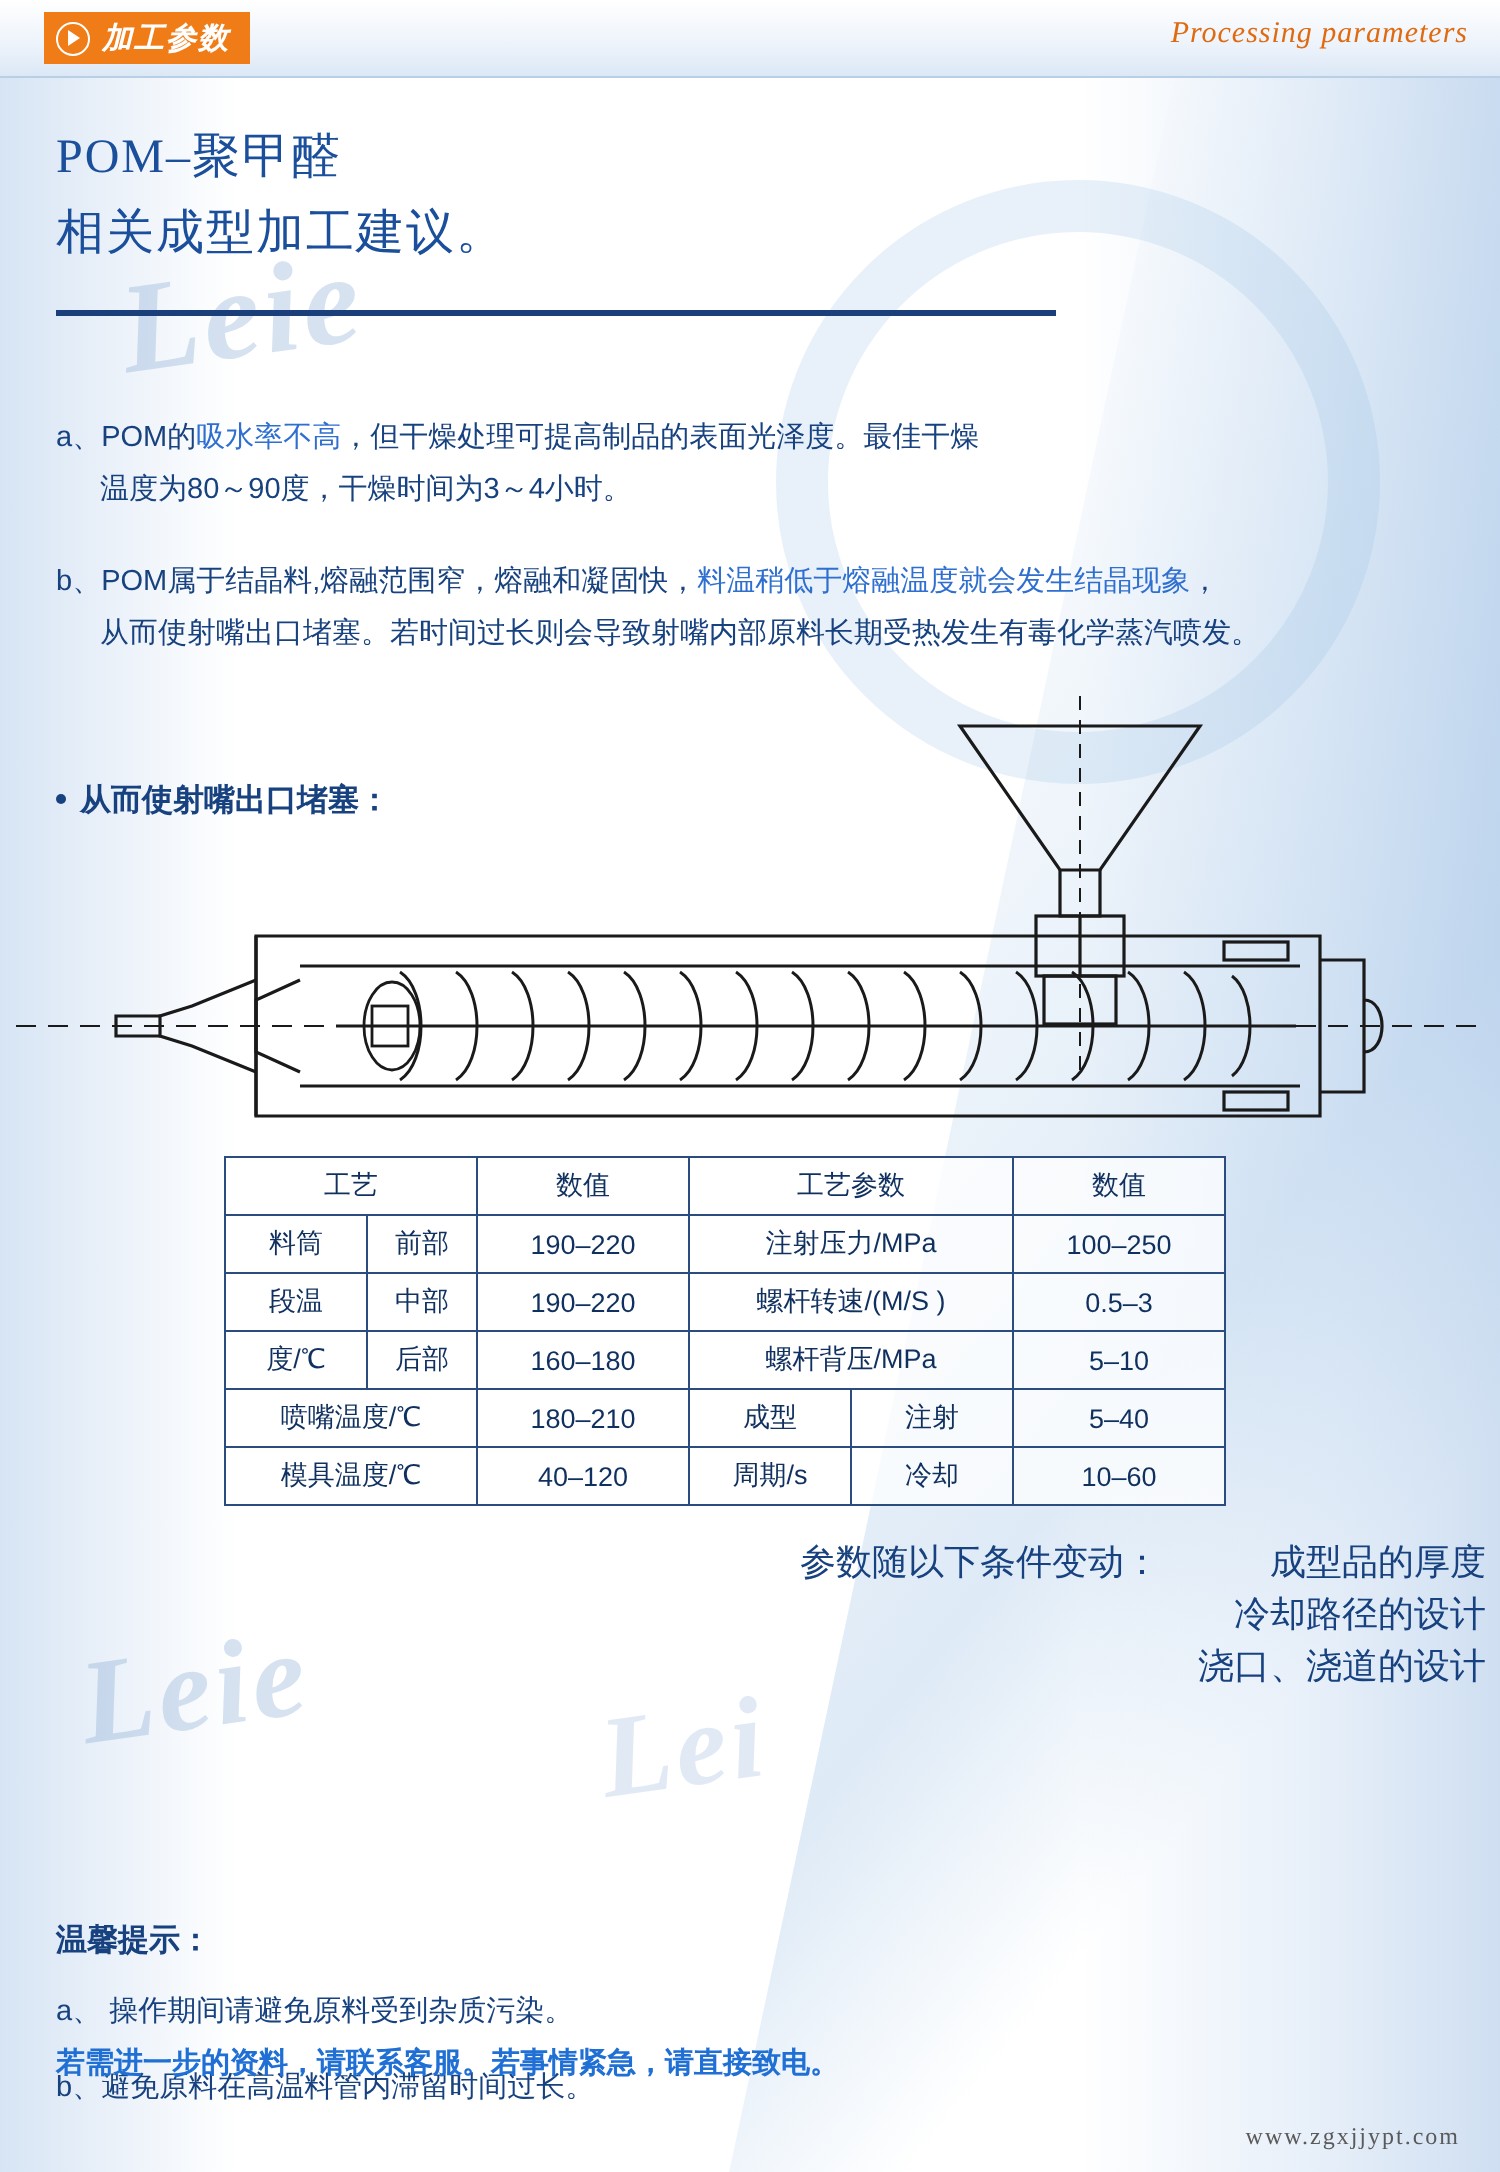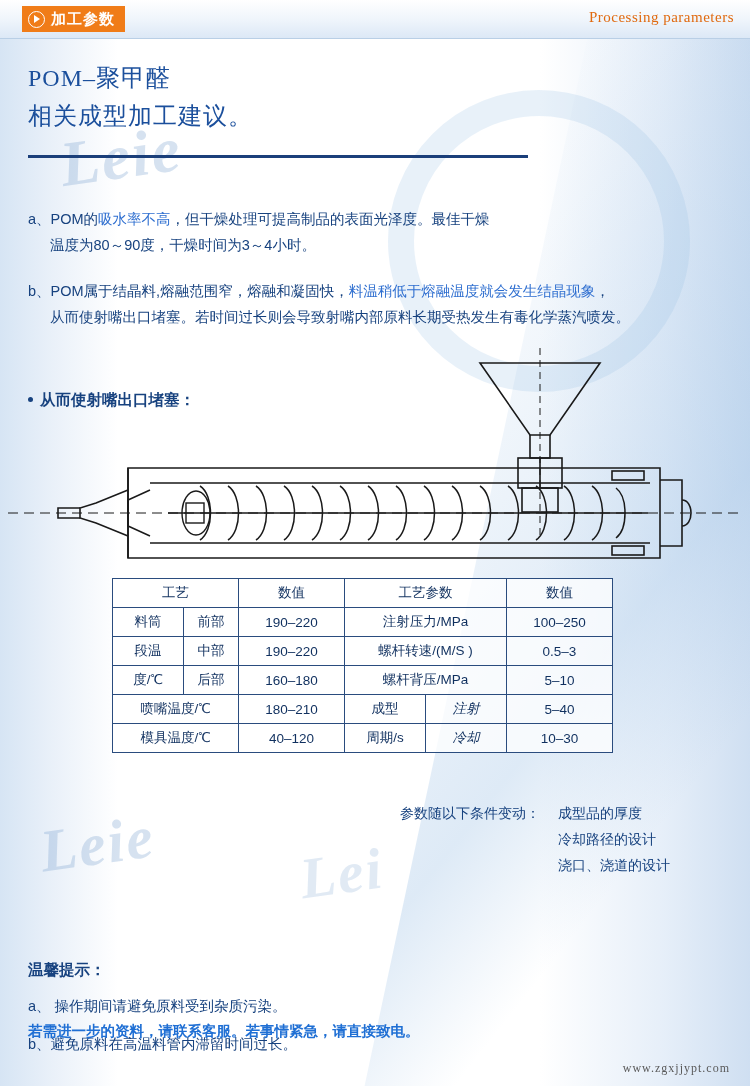--- a/index.html
+++ b/index.html
@@ -68,20 +68,21 @@
   }
 
   
   .header {
     position: absolute;
     left: 0; top: 0;
     width: 750px;
     height: 38px;
     background: linear-gradient(to bottom, #ffffff 0%, #eef4fb 55%, #dce8f6 100%);
     border-bottom: 1px solid #b9cfe6;
+    font-style: italic;
   }
   .header-tab {
     position: absolute;
     left: 22px; top: 6px;
     height: 26px;
     background: #f07c18;
     color: #ffffff;
     font-size: 15px;
     font-weight: bold;
     display: flex;
@@ -194,30 +195,31 @@
     text-align: center;
     font-weight: normal;
     padding: 0;
     height: 28px;
   }
   table.params th { font-weight: normal; }
   .c-label { width: 70px; margin-left: 46px; }
   .c-sub   { width: 54px; }
   .c-val   { width: 105px; }
   .c-param { width: 80px; }
-  .c-param2{ width: 80px; font-style: italic; }
+  .c-param2{ width: 80px; }
   .c-val2  { width: 105px; }
 
   
   .conditions {
     position: absolute;
-    left: 400px; top: 800px;
-    font-size: 14px;
+    left: 400px; top: 768px;
+    font-size: 18px;
     color: #17427f;
     line-height: 26px;
+    text-align: right;
   }
   .conditions .lbl { margin-right: 14px; }
   .conditions .col { display: inline-block; vertical-align: top; }
 
   
   .tips {
     position: absolute;
     left: 28px; top: 912px;
     color: #17427f;
   }
@@ -380,21 +382,21 @@
         <td class="c-val">180–210</td>
         <td class="c-param">成型</td>
         <td class="c-param2">注射</td>
         <td class="c-val2">5–40</td>
       </tr>
       <tr>
         <td colspan="2">模具温度/℃</td>
         <td class="c-val">40–120</td>
         <td class="c-param">周期/s</td>
         <td class="c-param2">冷却</td>
-        <td class="c-val2">10–30</td>
+        <td class="c-val2">10–60</td>
       </tr>
     </tbody>
   </table>
 
   <div class="conditions">
     <span class="lbl">参数随以下条件变动：</span>
     <span class="col">
       <span>成型品的厚度</span><br>
       <span>冷却路径的设计</span><br>
       <span>浇口、浇道的设计</span>

